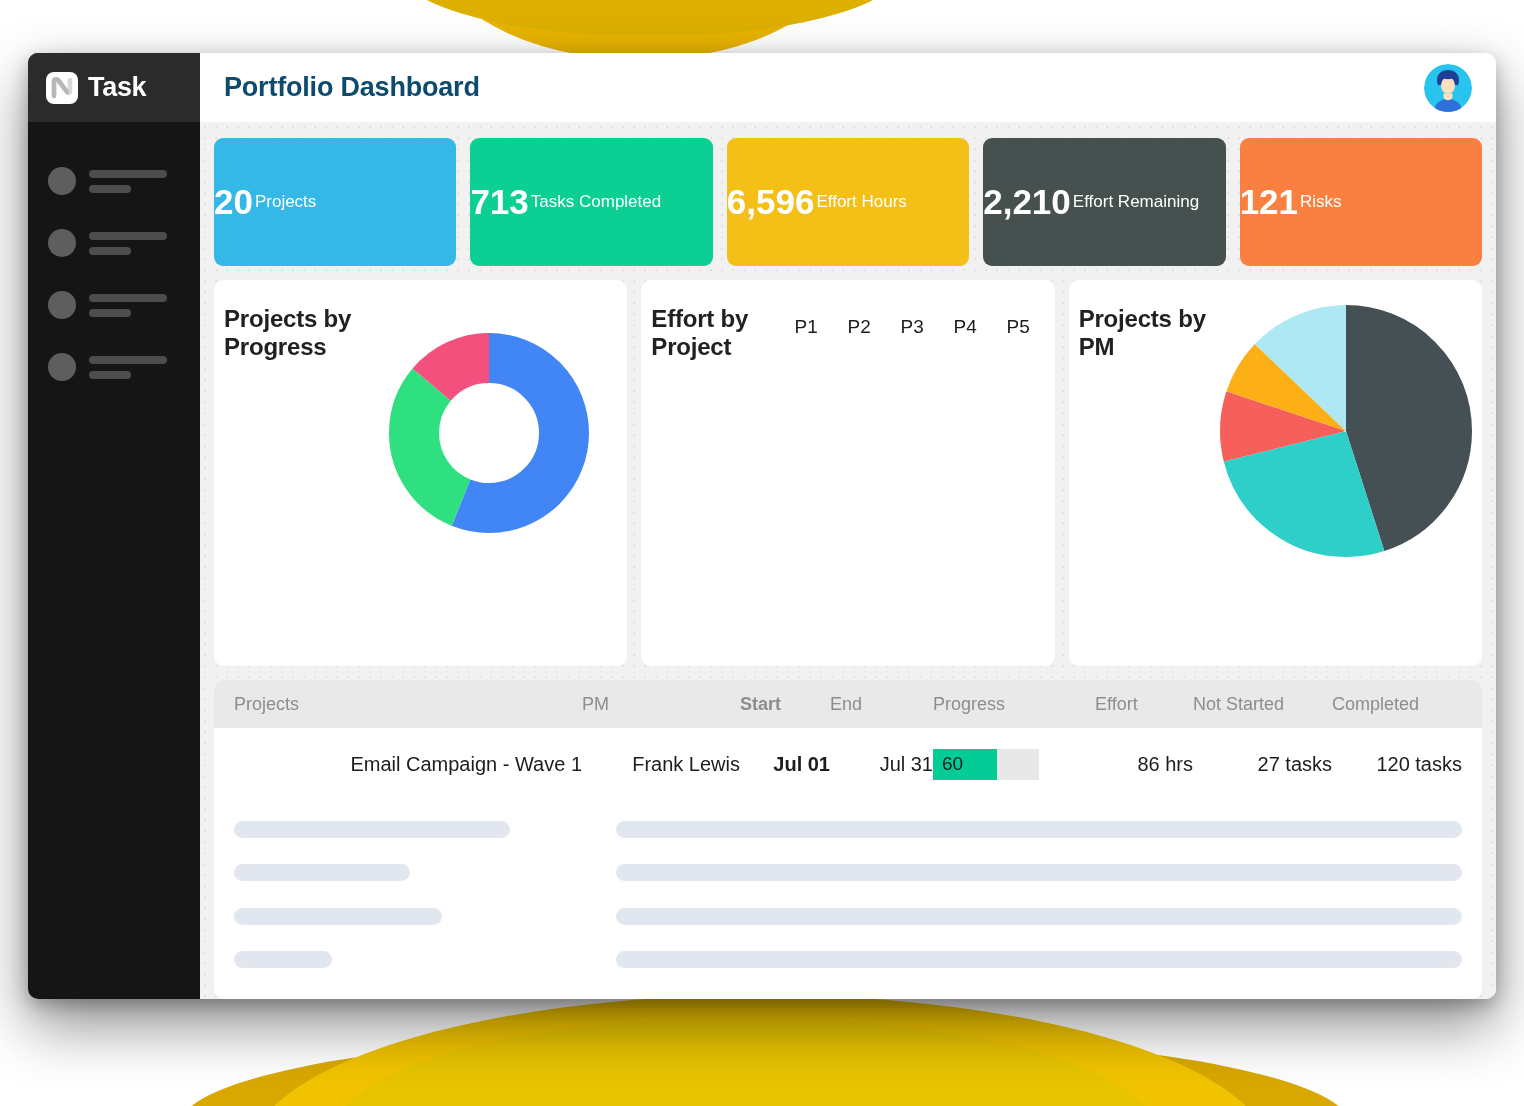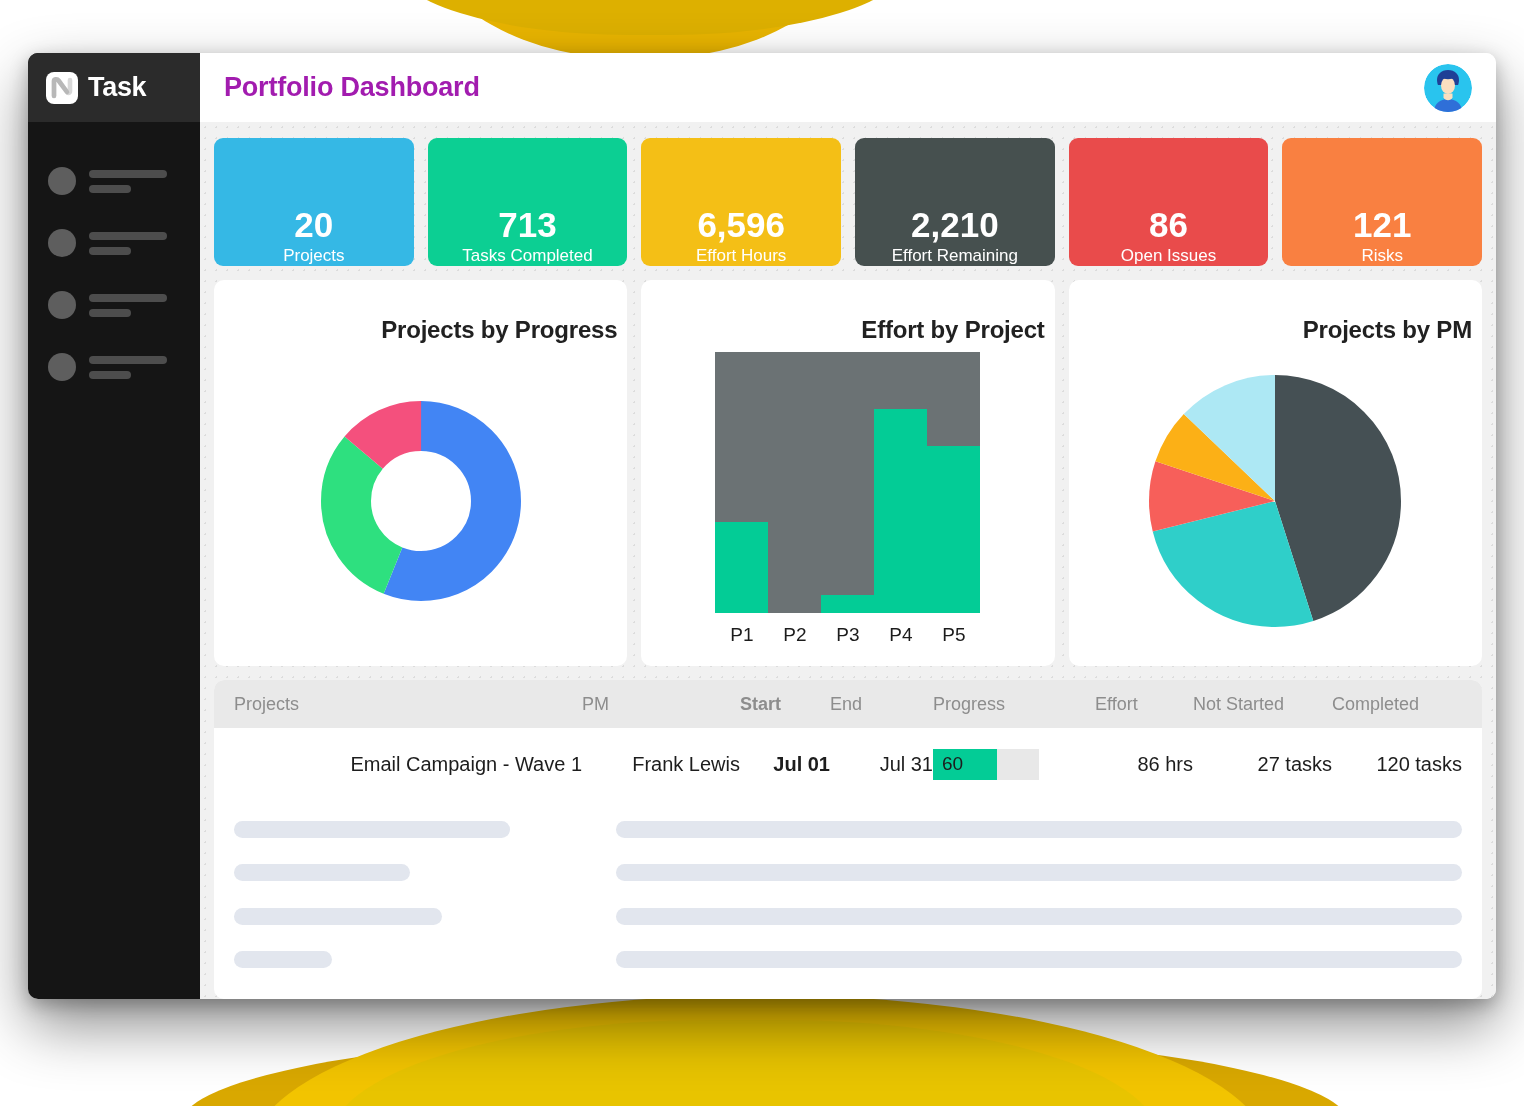--- a/index.html
+++ b/index.html
@@ -132,21 +132,21 @@
     flex: 0 0 69px;
     background: #ffffff;
     display: flex;
     align-items: center;
     justify-content: space-between;
     padding: 0 24px 0 24px;
   }
   .page-title {
     font-size: 27px;
     font-weight: bold;
-    color: #a21caf;
+    color: #0c4a6e;
     letter-spacing: -0.2px;
   }
   .avatar {
     width: 48px; height: 48px;
     border-radius: 50%;
     overflow: hidden;
     flex: 0 0 48px;
     box-shadow: 0 0 0 3px #ffffff;
   }
 
@@ -161,39 +161,39 @@
     gap: 14px;
     min-height: 0;
   }
 
   
   .kpi-row { display: flex; gap: 14px; flex: 0 0 128px; }
   .kpi {
     flex: 1;
     border-radius: 9px;
     display: flex;
-    flex-direction: column;
-    align-items: center;
-    justify-content: flex-end;
+    flex-direction: row;
+    align-items: center;
+    justify-content: flex-start;
     gap: 2px;
     color: #ffffff;
   }
   .kpi-value { font-size: 35px; font-weight: bold; line-height: 1.05; }
   .kpi-label { font-size: 17px; font-weight: normal; }
 
   
   .charts-row { display: flex; gap: 14px; flex: 0 0 386px; }
   .chart-card {
     flex: 1;
     background: #ffffff;
     border-radius: 10px;
     display: flex;
-    flex-direction: column;
-    align-items: flex-end;
-    padding: 36px 10px 16px 10px;
+    flex-direction: row;
+    align-items: flex-start;
+    padding: 25px 10px 16px 10px;
     min-width: 0;
   }
   .chart-title {
     font-size: 24px;
     font-weight: bold;
     color: #212121;
     margin-bottom: 8px;
     letter-spacing: -0.2px;
   }
   .chart-area {
@@ -371,24 +371,20 @@
           <div class="kpi-value">713</div>
           <div class="kpi-label">Tasks Completed</div>
         </div>
         <div class="kpi" style="background:#f4bf16">
           <div class="kpi-value">6,596</div>
           <div class="kpi-label">Effort Hours</div>
         </div>
         <div class="kpi" style="background:#46504f">
           <div class="kpi-value">2,210</div>
           <div class="kpi-label">Effort Remaining</div>
-        </div>
-        <div class="kpi" style="background:#e94b4b">
-          <div class="kpi-value">86</div>
-          <div class="kpi-label">Open Issues</div>
         </div>
         <div class="kpi" style="background:#f98041">
           <div class="kpi-value">121</div>
           <div class="kpi-label">Risks</div>
         </div>
       </div>
 
       <div class="charts-row">
 
         <div class="chart-card">

